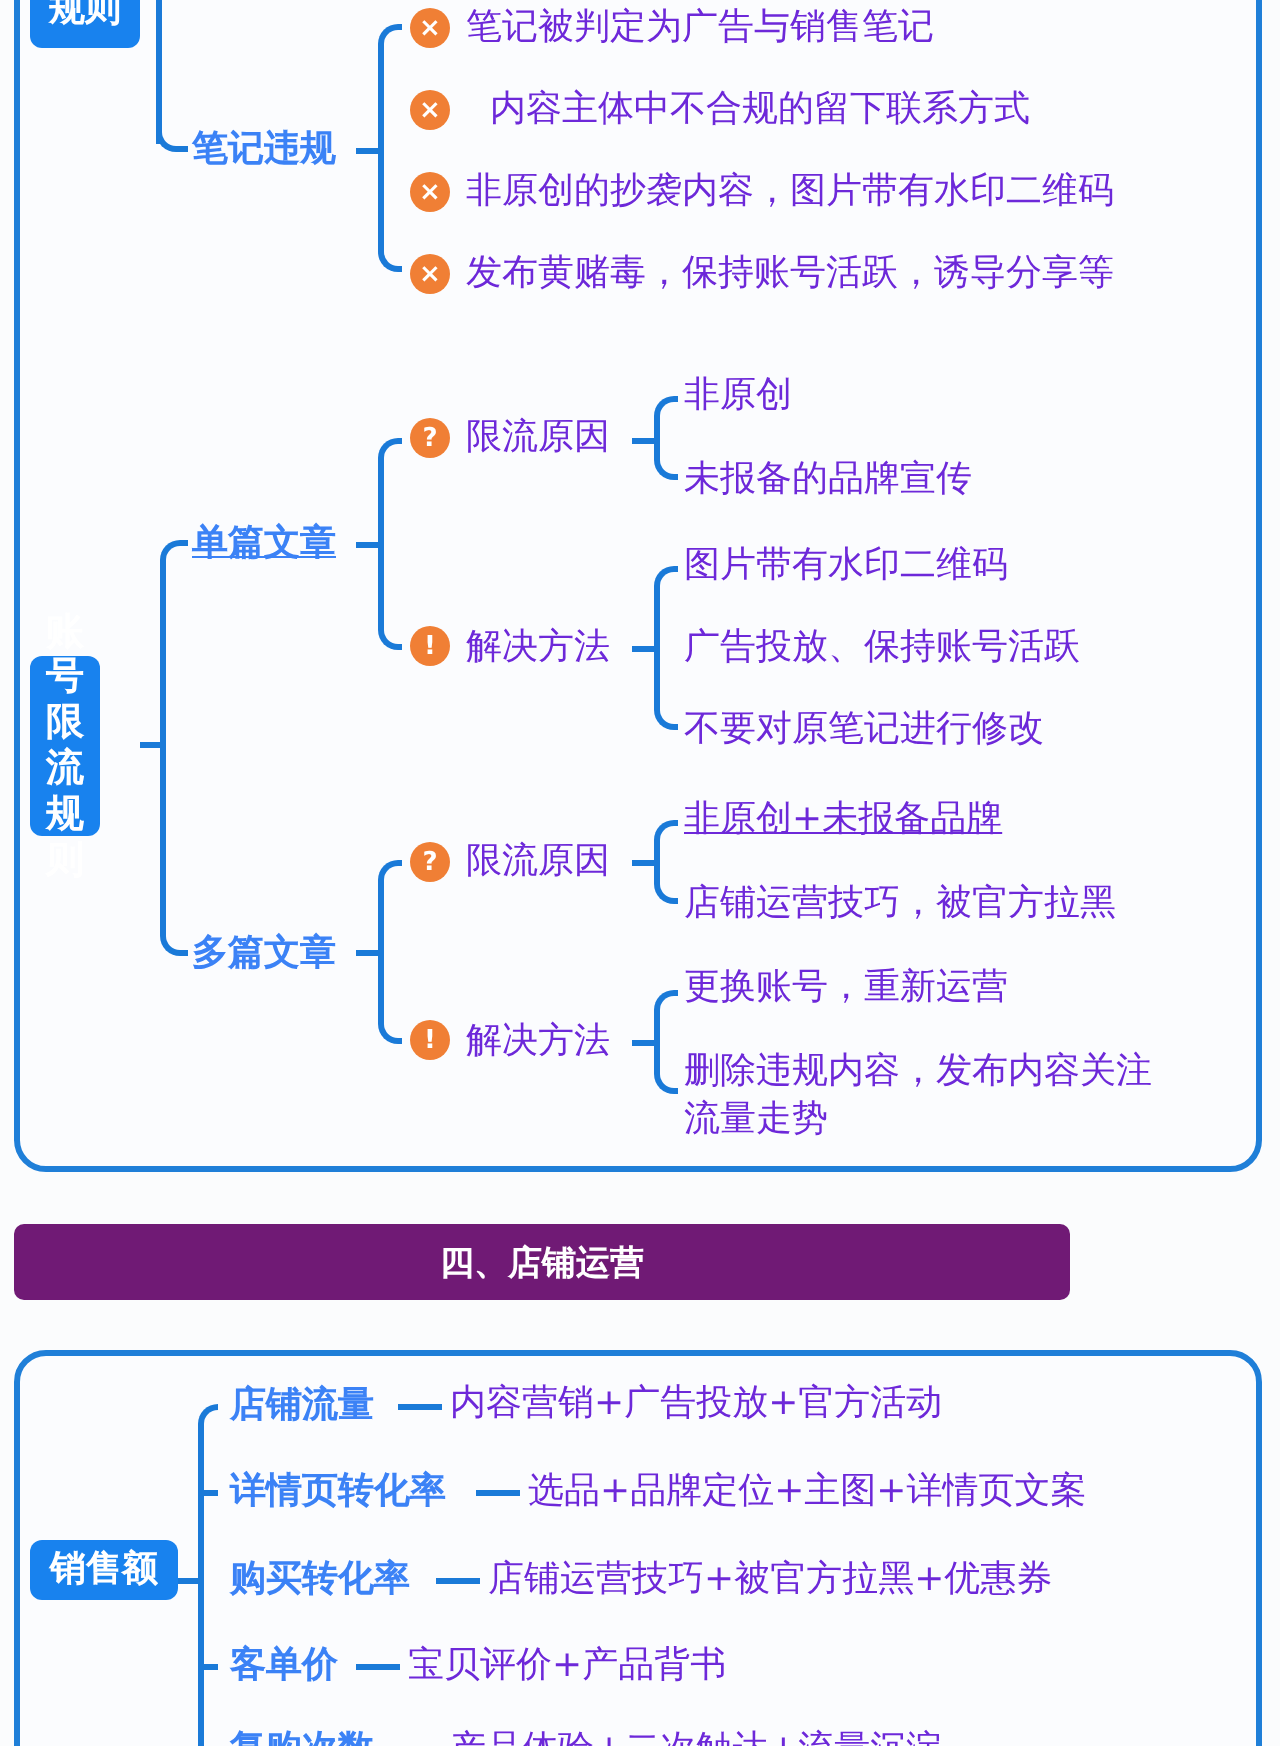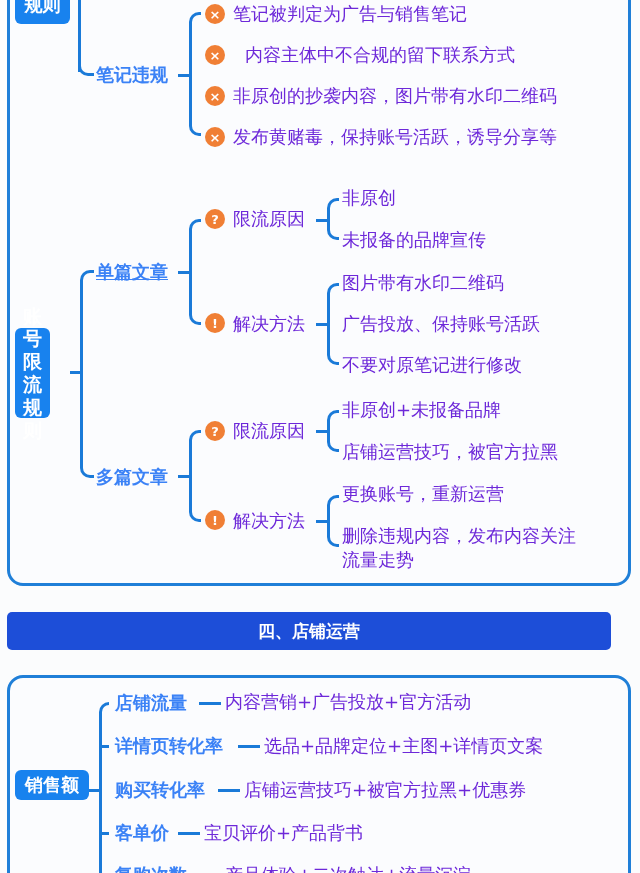--- a/index.html
+++ b/index.html
@@ -6,21 +6,21 @@
   html, body { width: 640px; height: 873px; overflow: hidden; background: #fbfcfd; }
   body { font-family: "DejaVu Sans", "Liberation Sans", sans-serif; color: #1a1a1a; position: relative; }
   .abs { position: absolute; }
   .frame { position: absolute; border: 3px solid #1f7fd8; border-radius: 16px; background: #fbfcfe; }
   .root-node { position: absolute; background: #1882ee; color: #fff; font-weight: bold; font-size: 19px; border-radius: 6px; text-align: center; display: flex; align-items: center; justify-content: center; line-height: 1.2; }
   .branch { position: absolute; border: 3px solid #1a7ad8; border-right: none; border-radius: 10px 0 0 10px; }
   .hline { position: absolute; height: 3px; background: #1a7ad8; }
   .label-bold { position: absolute; font-weight: bold; font-size: 18px; color: #3b82f6; white-space: nowrap; line-height: 22px; }
   .label { position: absolute; font-size: 18px; color: #6d28d9; white-space: nowrap; line-height: 22px; }
   .badge { position: absolute; width: 20px; height: 20px; border-radius: 50%; background: #f07f35; color: #fff; font-weight: bold; font-size: 13px; display: flex; align-items: center; justify-content: center; line-height: 1; }
-  .banner { position: absolute; left: 7px; top: 612px; width: 604px; height: 38px; background: #1d4ed8; border-radius: 5px; color: #fff; font-weight: bold; font-size: 17px; display: flex; align-items: center; justify-content: center; }
+  .banner { position: absolute; left: 7px; top: 612px; width: 528px; height: 38px; background: #701a75; border-radius: 5px; color: #fff; font-weight: bold; font-size: 17px; display: flex; align-items: center; justify-content: center; }
 </style>
 </head>
 <body>
 
 <div class="frame" style="left:7px; top:-30px; width:624px; height:616px;"></div>
 
 <div class="root-node" style="left:15px; top:-14px; width:55px; height:38px; font-size:18px;">
   <span>规则</span>
 </div>
 
@@ -68,21 +68,21 @@
 <div class="label" style="left:342px; top:354px;">不要对原笔记进行修改</div>
 
 <div class="label-bold" style="left:96px; top:466px;">多篇文章</div>
 <div class="hline" style="left:178px; top:475px; width:12px;"></div>
 <div class="branch" style="left:189px; top:430px; width:12px; height:92px;"></div>
 
 <div class="badge" style="left:205px; top:421px;">?</div>
 <div class="label" style="left:233px; top:420px;">限流原因</div>
 <div class="hline" style="left:316px; top:430px; width:12px;"></div>
 <div class="branch" style="left:327px; top:410px; width:12px; height:42px;"></div>
-<div class="label" style="left:342px; top:399px;">非原创+未报备品牌</div>
+<div class="label" style="left:342px; top:399px;text-decoration:underline;">非原创+未报备品牌</div>
 <div class="label" style="left:342px; top:441px;">店铺运营技巧，被官方拉黑</div>
 
 <div class="badge" style="left:205px; top:510px;">!</div>
 <div class="label" style="left:233px; top:510px;">解决方法</div>
 <div class="hline" style="left:316px; top:520px; width:12px;"></div>
 <div class="branch" style="left:327px; top:495px; width:12px; height:52px;"></div>
 <div class="label" style="left:342px; top:483px;">更换账号，重新运营</div>
 <div class="label" style="left:342px; top:525px;">删除违规内容，发布内容关注</div>
 <div class="label" style="left:342px; top:549px;">流量走势</div>
 

